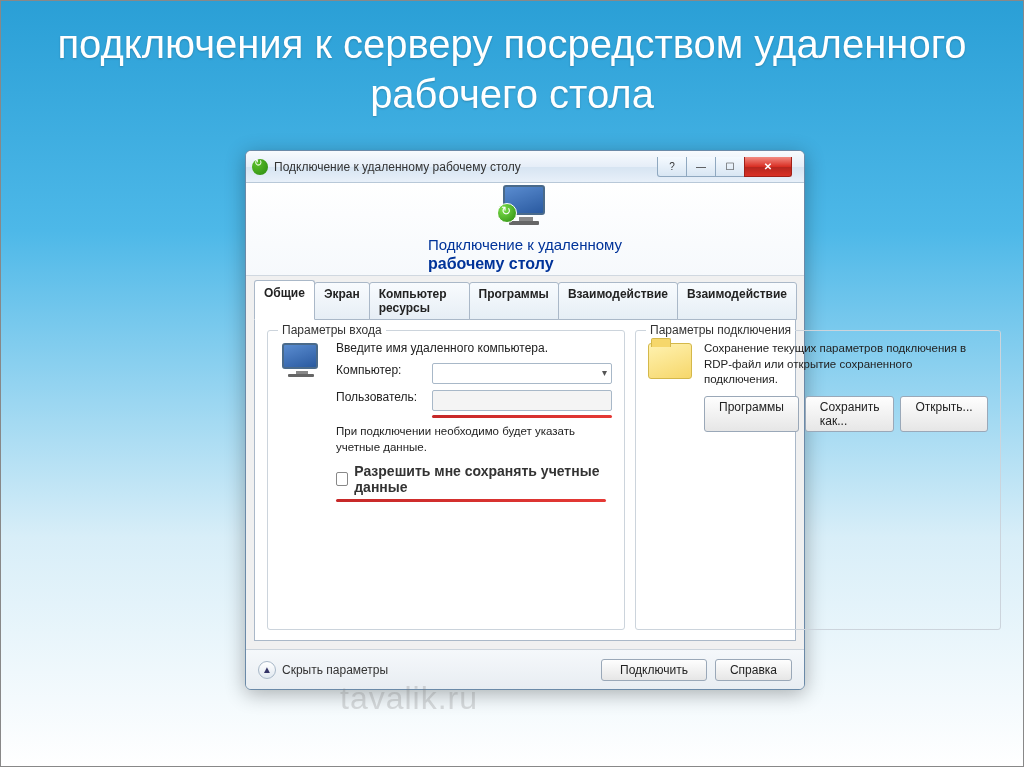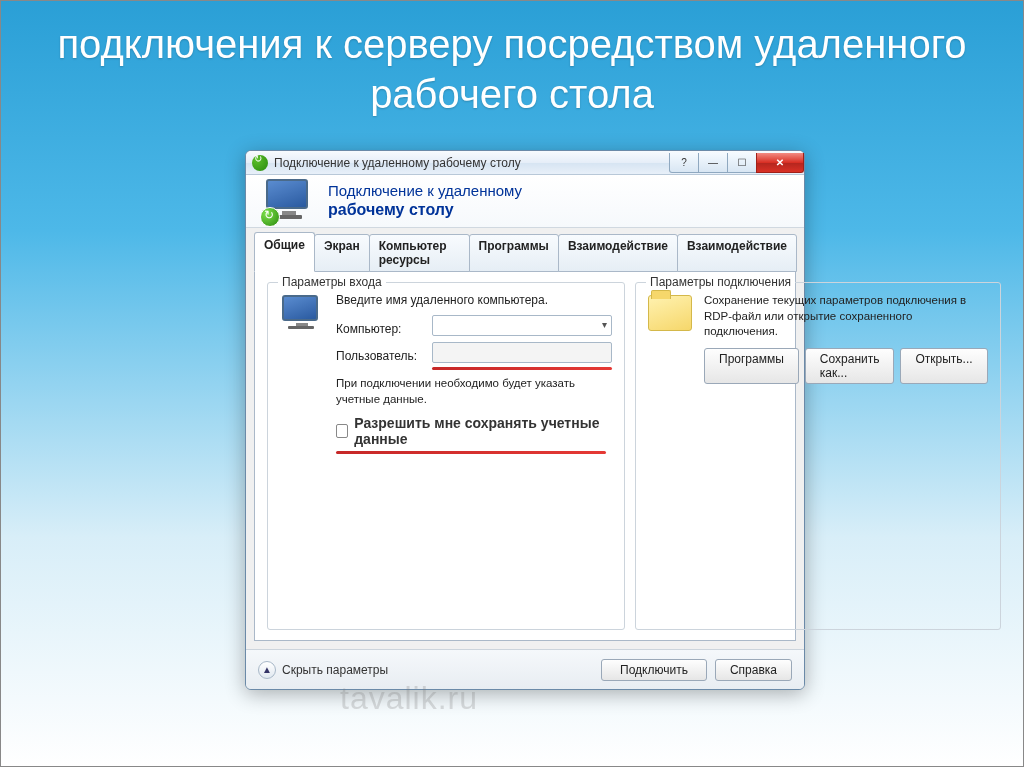--- a/index.html
+++ b/index.html
@@ -23,26 +23,26 @@
     position: absolute;
     left: 245px; top: 150px;
     width: 560px; height: 540px;
     background: #f0f0f0;
     border: 1px solid #6b8aa8;
     border-radius: 6px;
     box-shadow: 0 4px 20px rgba(0,0,0,0.3);
     display: flex; flex-direction: column;
   }
   .titlebar {
-    height: 24px;
+    height: 32px;
     background: linear-gradient(180deg, #f8fbfe 0%, #e6eef8 50%, #d6e4f2 51%, #e8f0f9 100%);
     border-top-left-radius: 5px; border-top-right-radius: 5px;
     border-bottom: 1px solid #b8c8d8;
     display: flex; align-items: center;
-    padding: 0 0 0 6px;
+    padding: 0 12px 0 6px;
     gap: 6px;
   }
   .app-icon {
     width: 16px; height: 16px;
     background: radial-gradient(circle at 30% 30%, #5bbf2b, #2a8a0f);
     border-radius: 50%;
     position: relative;
   }
   .app-icon::after { content:"↻"; position:absolute; left:2px; top:-2px; font-size:10px; color:#fff;}
   .title-text { font-size: 12px; color:#333; }
@@ -58,25 +58,25 @@
   }
   .wbtn.help { border-bottom-left-radius: 3px; }
   .wbtn.close {
     width: 48px;
     background: linear-gradient(180deg,#f28b82,#d93025 50%,#b3261e 51%,#d93025);
     border-color:#a02018;
     border-bottom-right-radius: 3px;
     color:#fff; font-weight:bold;
   }
   .banner {
-    height: 53px;
+    height: 93px;
     background: linear-gradient(180deg,#ffffff,#f6f9fc);
     border-bottom: 1px solid #d0d8e0;
     display:flex; align-items:center;
-    padding: 0 16px; gap: 14px;
+    padding: 0 16px; gap: 14px; flex-direction: column;
   }
   .banner-icon {
     width: 52px; height: 48px;
     position: relative;
   }
   .mon { position:absolute; left:4px; top:2px; width:42px; height:30px; background:linear-gradient(160deg,#5a8cd0,#2a5aa0); border:2px solid #4a6a8a; border-radius:3px;}
   .mon::after { content:""; position:absolute; left:14px; top:30px; width:14px; height:6px; background:#888; }
   .mon-base { position:absolute; left:10px; top:38px; width:30px; height:4px; background:#666; border-radius:1px;}
   .orb { position:absolute; left:-2px; bottom:-2px; width:20px; height:20px; background:radial-gradient(circle at 30% 30%,#7de04a,#2a8a0f); border-radius:50%; border:1px solid #fff;}
   .orb::after{content:"↻";color:#fff;font-size:12px;position:absolute;left:3px;top:0;}
@@ -128,21 +128,21 @@
     background:#fff; padding: 0 4px;
     font-size:12px; color:#333;
   }
   .row-icon { display:flex; gap:12px; }
   .pc-icon { width:44px; height:44px; position:relative; flex-shrink:0;}
   .pc-icon .mon{ left:2px; top:2px; width:36px; height:26px;}
   .pc-icon .mon::after{ left:12px; top:26px; width:12px; height:5px;}
   .pc-icon .mon-base{ left:8px; top:33px; width:26px; height:3px;}
   .fields { flex:1; font-size:12px; color:#222; }
   .fields .hint { margin-bottom:8px;}
-  .form-row { display:flex; align-items:flex-end; margin-bottom:6px; gap:6px;}
+  .form-row { display:flex; align-items:flex-start; margin-bottom:6px; gap:6px;}
   .form-row label { width:90px;}
   .form-row .input {
     flex:1; height:21px;
     border:1px solid #a8b8c8; background:#fff;
     border-radius:2px;
     padding:0 4px;
     position:relative;
     display:flex; align-items:center;
   }
   .input.readonly { background:#f4f4f4; }

